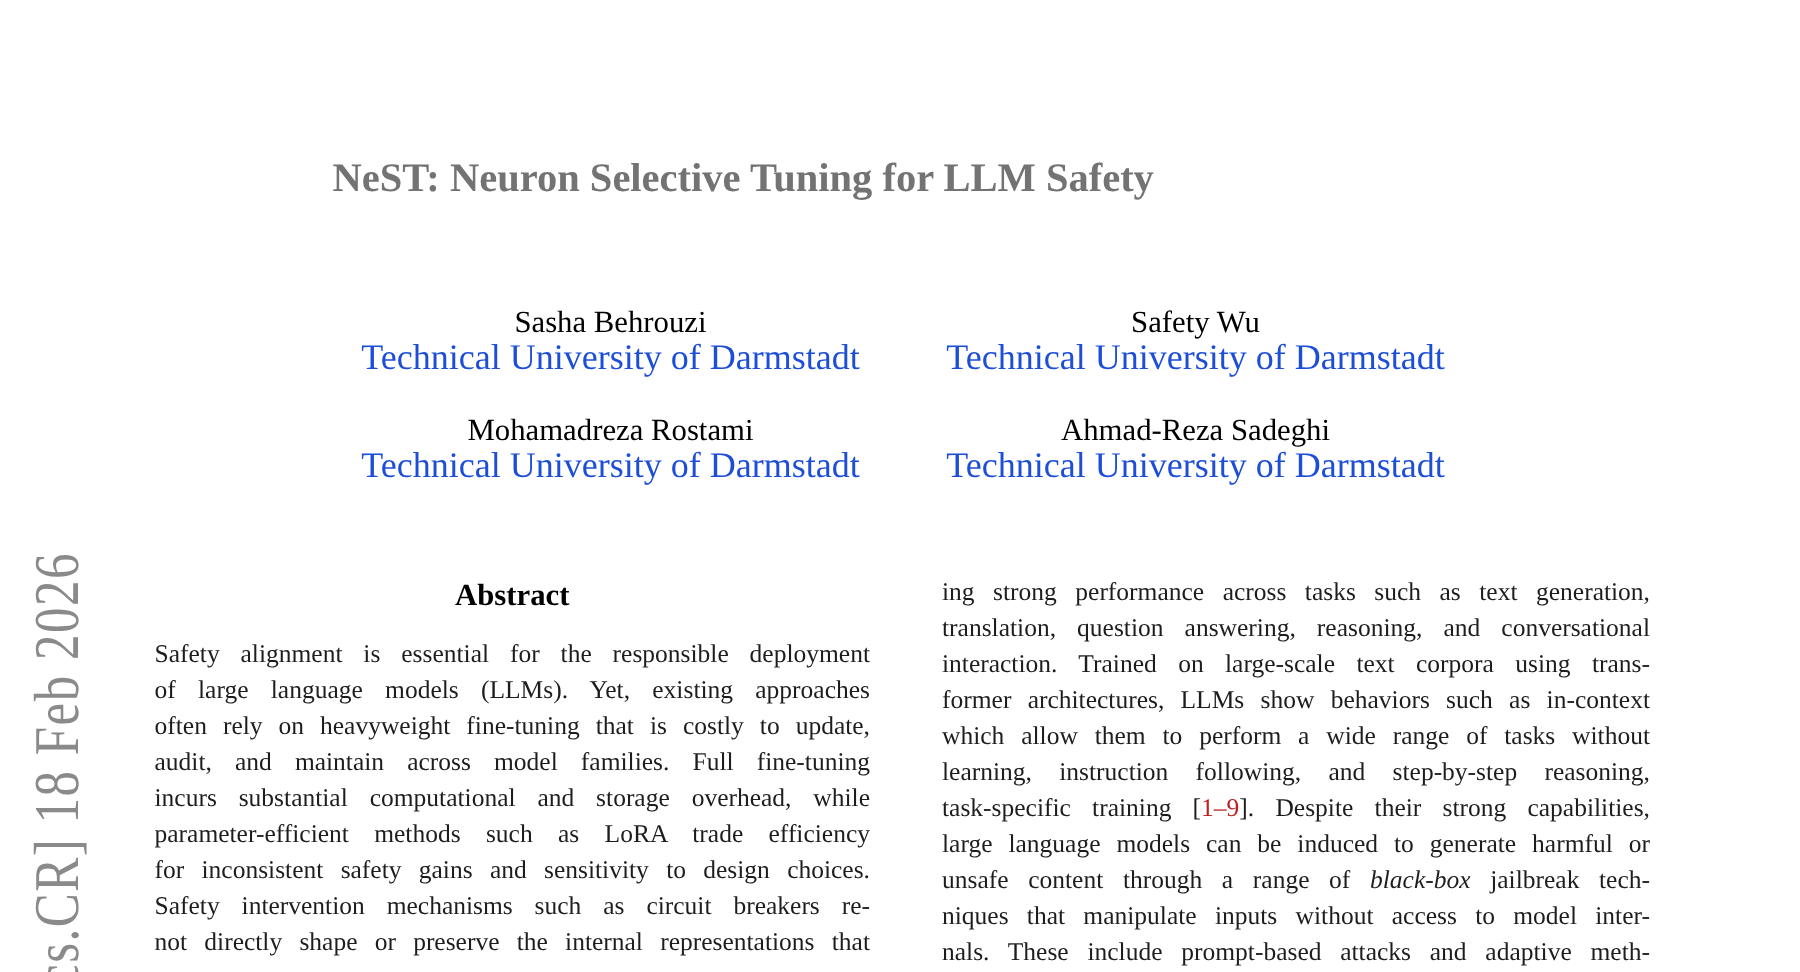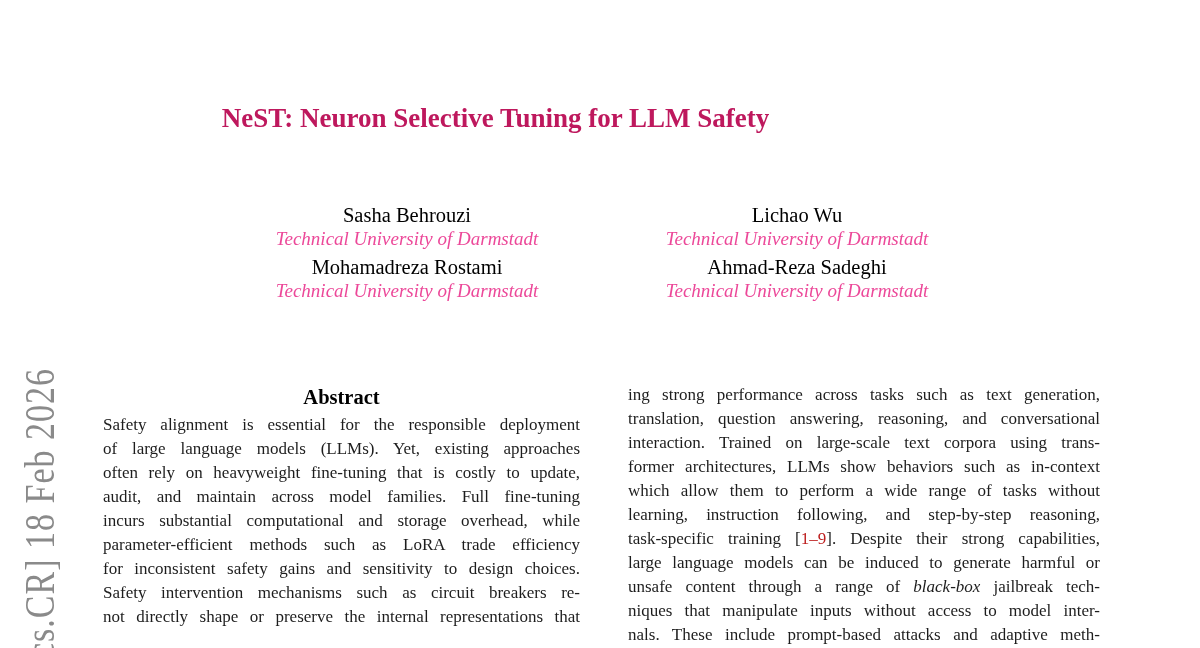--- a/index.html
+++ b/index.html
@@ -29,59 +29,58 @@
     line-height: 1.1;
   }
 
   
   .title {
     position: absolute;
     left: 0; top: 103px; width: 991px;
     text-align: center;
     font-size: 27px;
     font-weight: bold;
-    color: #be185d;
+    color: #737373;
   }
 
   
   .authors {
     position: absolute;
     left: 212px; top: 203px; width: 780px;
     display: grid;
     grid-template-columns: 1fr 1fr;
-    row-gap: 4px;
+    row-gap: 24px;
   }
   .author-block { text-align: center; }
   .author-name {
     font-size: 20.5px;
     line-height: 24px;
     color: #000000;
   }
   .author-affil {
-    font-size: 19px;
+    font-size: 24px;
     line-height: 24px;
-    font-style: italic;
-    color: #ec4899;
+    color: #1d4ed8;
   }
 
   
   .col {
     position: absolute;
     color: #1d1d1d;
   }
   .col-left  { left: 103px; top: 384px; width: 477px; }
   .col-right { left: 628px; top: 383px; width: 472px; }
 
   .abstract-heading {
     text-align: center;
     font-size: 20.5px;
     font-weight: bold;
     line-height: 26px;
     color: #000000;
-    margin-bottom: 3px;
+    margin-bottom: 14px;
   }
 
   .tline {
     font-size: 17px;
     line-height: 24px;
     height: 24px;
     overflow: hidden;
     text-align: justify;
     text-align-last: justify;
     white-space: normal;
@@ -97,21 +96,21 @@
   <div class="watermark">cs.CR] 18 Feb 2026</div>
 
   <div class="title">NeST: Neuron Selective Tuning for LLM Safety</div>
 
   <div class="authors">
     <div class="author-block">
       <div class="author-name">Sasha Behrouzi</div>
       <div class="author-affil">Technical University of Darmstadt</div>
     </div>
     <div class="author-block">
-      <div class="author-name">Lichao Wu</div>
+      <div class="author-name">Safety Wu</div>
       <div class="author-affil">Technical University of Darmstadt</div>
     </div>
     <div class="author-block">
       <div class="author-name">Mohamadreza Rostami</div>
       <div class="author-affil">Technical University of Darmstadt</div>
     </div>
     <div class="author-block">
       <div class="author-name">Ahmad-Reza Sadeghi</div>
       <div class="author-affil">Technical University of Darmstadt</div>
     </div>

